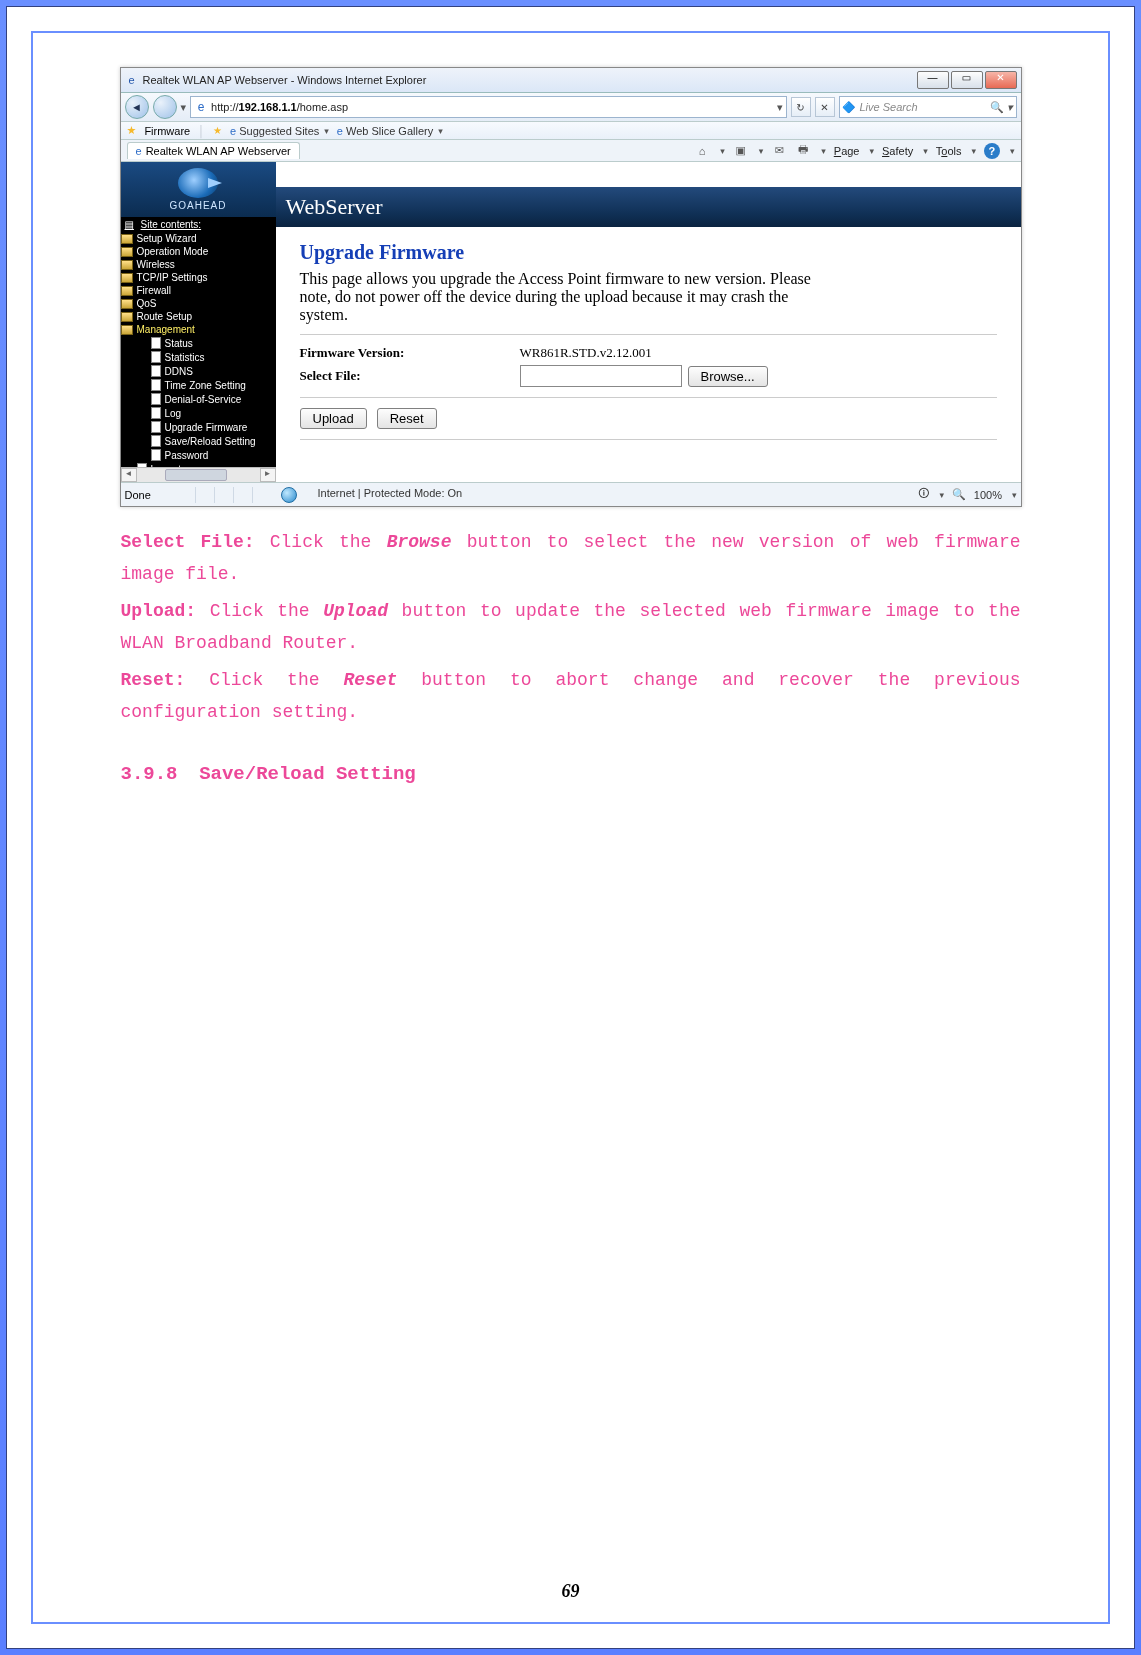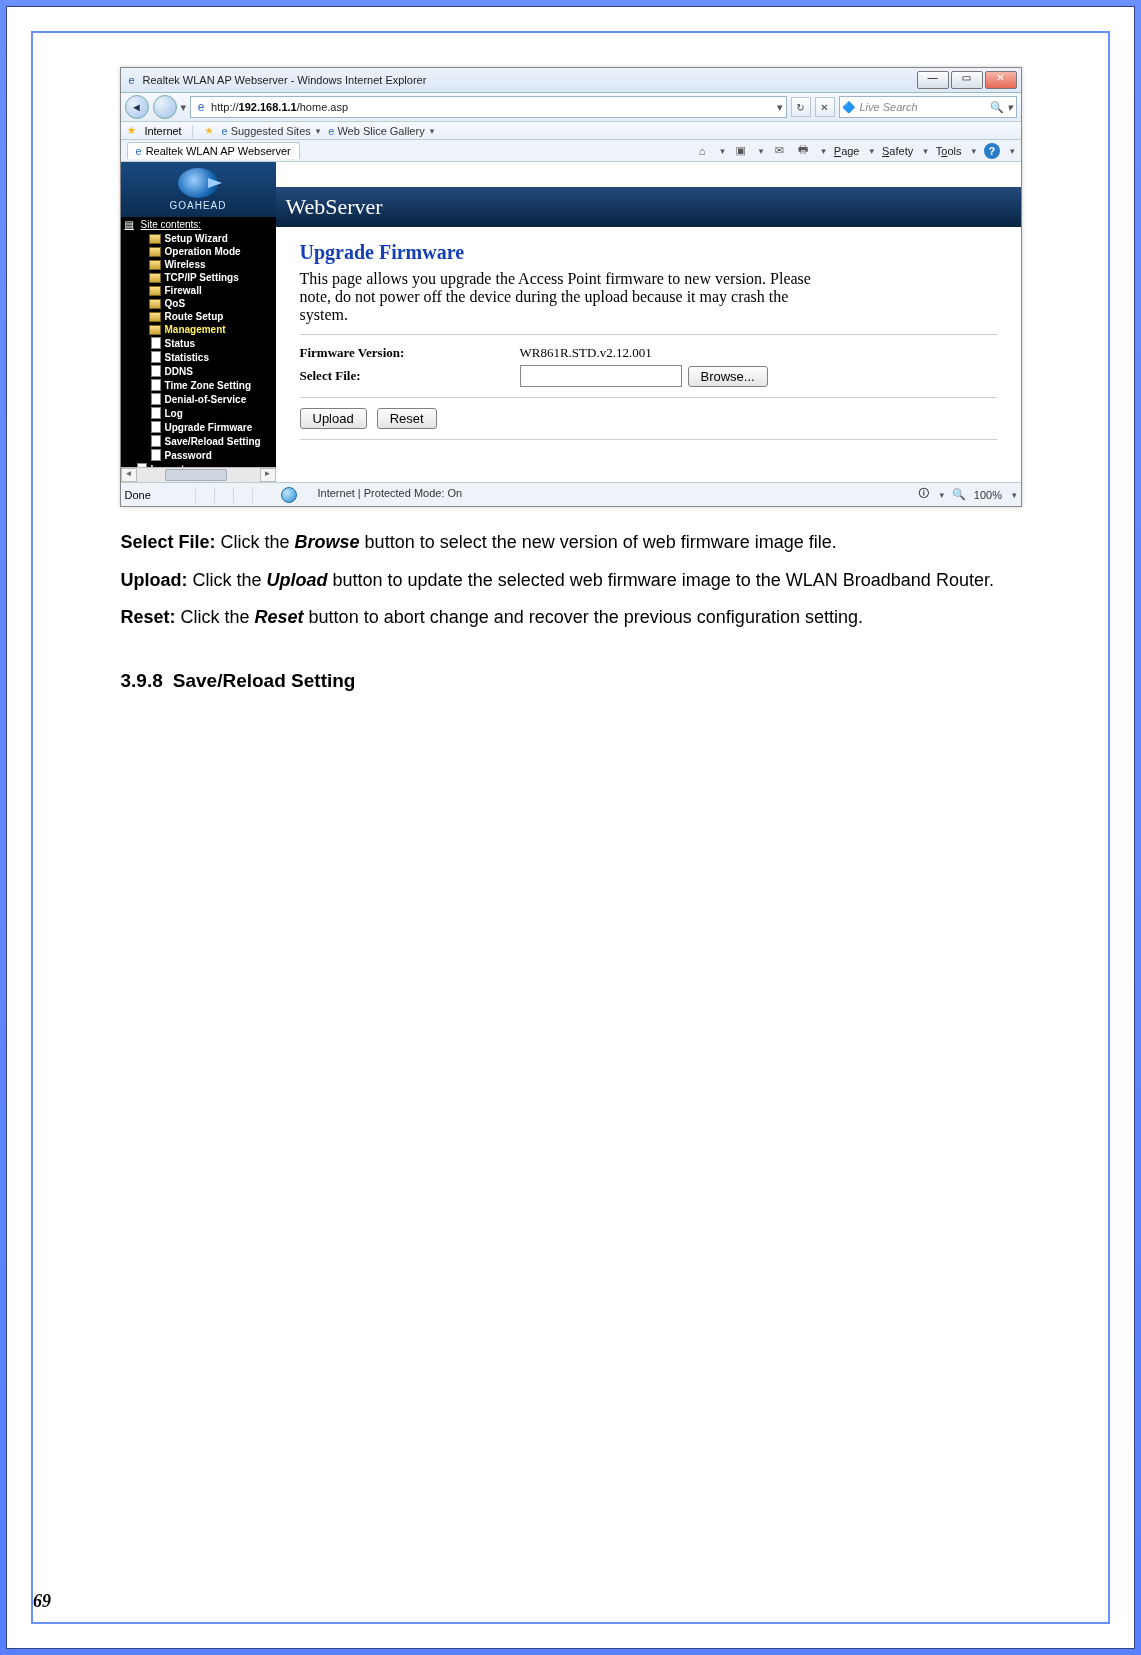--- a/index.html
+++ b/index.html
@@ -33,21 +33,21 @@
   .tab .ic{color:#2d6cc7;}
   .cmdbar{margin-left:auto;display:flex;align-items:center;gap:8px;color:#222;}
   .cmdbar .cic{width:16px;height:16px;display:inline-flex;align-items:center;justify-content:center;color:#555;}
   .content{display:flex;min-height:300px;}
   .sidebar{width:155px;background:#000;color:#fff;font-size:10px;padding-bottom:6px;position:relative;}
   .logo-top{background:linear-gradient(#1a4a82,#0b2c50);text-align:center;padding:6px 0;}
   .logo-swirl{width:40px;height:30px;margin:0 auto;border-radius:50%;background:radial-gradient(circle at 40% 40%,#9ecfff,#1a6bb8 60%,#0a3a6a);position:relative;}
   .logo-swirl::after{content:"";position:absolute;right:-4px;top:10px;width:14px;height:10px;background:#9ecfff;clip-path:polygon(0 0,100% 50%,0 100%);}
   .goahead{color:#cfe6ff;font-size:10px;letter-spacing:1px;margin-top:2px;}
   .sc-head{display:flex;align-items:center;gap:4px;padding:2px 4px;color:#fff;text-decoration:underline;}
-  .node{display:flex;align-items:center;gap:4px;padding:1px 0 1px 28px;color:#fff;white-space:nowrap;font-weight:bold;}
+  .node{display:flex;align-items:center;gap:4px;padding:1px 0 1px 0;color:#fff;white-space:nowrap;}
   .node.sub2{padding-left:30px;}
   .node .fic{width:10px;height:8px;background:linear-gradient(#ffe08a,#caa638);border:1px solid #7a6316;flex:none;}
   .node .dic{width:8px;height:10px;background:#fff;border:1px solid #888;flex:none;}
   .node.sel{color:#ffef66;}
   .hscroll{position:absolute;left:0;right:0;bottom:0;height:14px;background:#e8e8e8;border-top:1px solid #bbb;display:flex;align-items:center;}
   .hscroll .ar{width:14px;height:12px;background:#f4f4f4;border:1px solid #bbb;text-align:center;font-size:8px;line-height:10px;color:#666;}
   .hscroll .thumb{width:60px;height:10px;background:#cfd6df;border:1px solid #aab;margin-left:28px;border-radius:2px;}
   .main{flex:1;background:#fff;display:flex;flex-direction:column;}
   .banner{height:40px;background:linear-gradient(#234a7c,#0f2f54 70%,#0b2340);color:#fff;display:flex;align-items:center;padding-left:10px;font-family:Georgia,serif;font-size:22px;margin-top:25px;}
   .pagebody{padding:14px 24px;font-family:"Times New Roman",serif;font-size:13px;color:#000;}
@@ -59,25 +59,25 @@
   .fileinput{border:1px solid #888;height:20px;width:160px;background:#fff;}
   .btn{font-family:Arial,sans-serif;font-size:13px;padding:2px 12px;background:linear-gradient(#fdfdfd,#e4e4e4);border:1px solid #808080;border-radius:3px;}
   .statusbar{display:flex;align-items:center;border-top:1px solid #bcc;background:#eef3f9;font-size:11px;padding:2px 4px;gap:10px;}
   .sb-left{width:60px;}
   .sb-grid{display:flex;gap:0;}
   .sb-grid span{width:18px;height:16px;border-left:1px solid #cfd9e5;}
   .sb-mid{flex:1;display:flex;align-items:flex-start;gap:21px;color:#333;}
   .sb-right{display:flex;align-items:center;gap:8px;color:#333;}
   .globe{width:14px;height:14px;border-radius:50%;background:radial-gradient(circle at 35% 35%,#bfe8ff,#2a89cc);border:1px solid #1f6da3;}
   
-  .doc{width:900px;margin:20px auto 0 auto;font-family:Liberation Sans, sans-serif;font-size:18px;line-height:1.75;color:#000000;}
+  .doc{width:900px;margin:20px auto 0 auto;font-family:Liberation Mono, monospace;font-size:18px;line-height:1.75;color:#ec4899;}
   .doc p{margin:0 0 6px 0;text-align:justify;}
   .doc .het{margin-top:30px;margin-bottom:16px;}
   .doc .het b{font-size:19px;}
-  .pagenum{position:absolute;left:0;right:0;bottom:10px;text-align:left;font-style:italic;font-weight:bold;font-size:18px;font-family:"Times New Roman",serif;}
+  .pagenum{position:absolute;left:0;right:0;bottom:20px;text-align:center;font-style:italic;font-weight:bold;font-size:18px;font-family:"Times New Roman",serif;}
 </style>
 </head>
 <body>
 
 <div class="outer-frame">
  <div class="inner-frame">
   <div class="page-inner">
 
    <div class="ss">
 
@@ -105,21 +105,21 @@
       <div class="searchbox">
         <span class="logo">🔷</span>
         <span style="flex:1">Live Search</span>
         <span class="mag">🔍</span>
         <span style="color:#555;">▾</span>
       </div>
     </div>
 
     <div class="favbar">
       <span class="fav-star">★</span>
-      <span>Internet</span>
+      <span>Firmware</span>
       <span style="color:#c5ccd6;">│</span>
       <span class="fav-star" style="font-size:10px;">★</span>
       <span class="favitem">
         <span style="color:#2d6cc7;">e</span>
         <span>Suggested Sites</span>
         <span class="drop">▾</span>
       </span>
       <span class="favitem">
         <span style="color:#2d6cc7;">e</span>
         <span>Web Slice Gallery</span>

